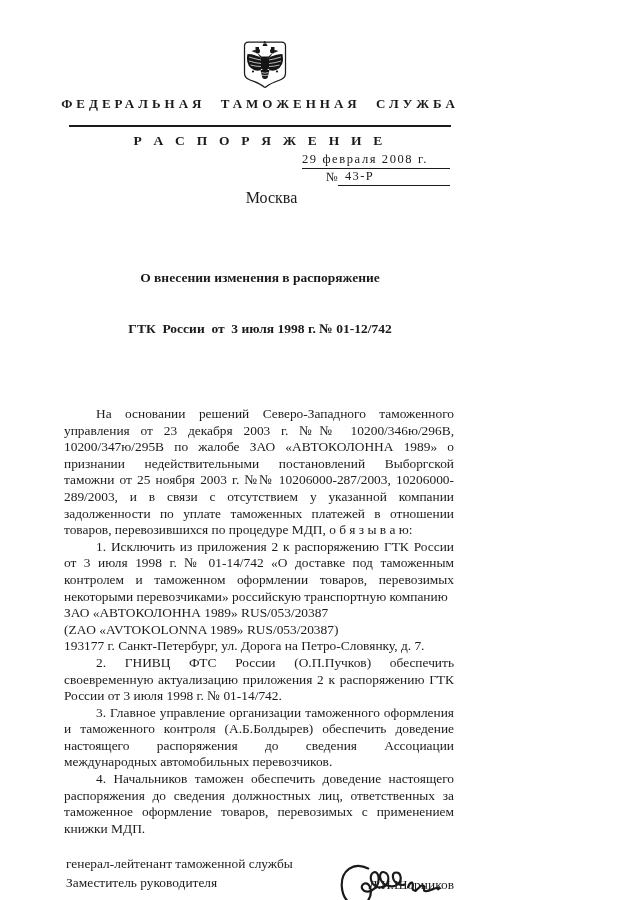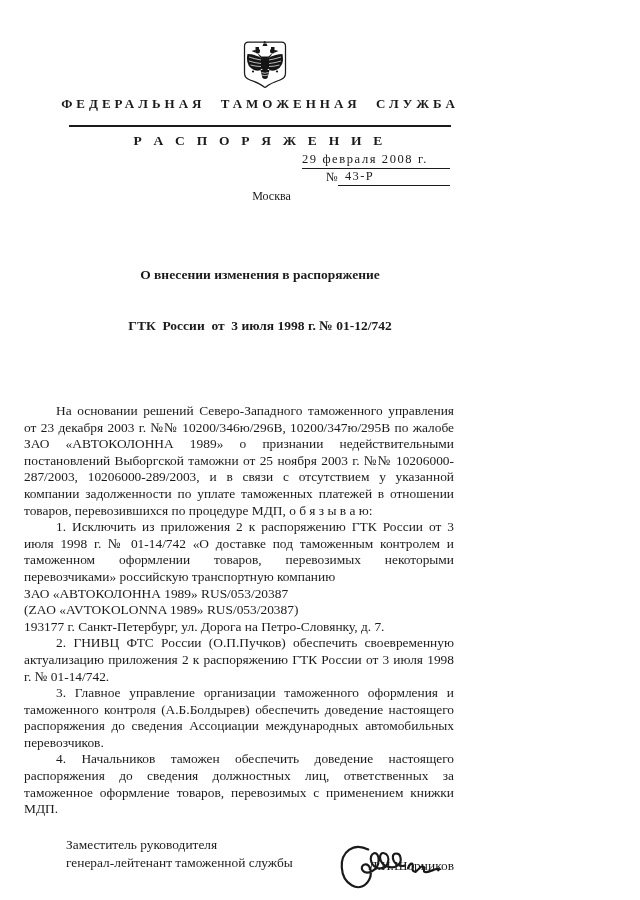--- a/index.html
+++ b/index.html
@@ -40,30 +40,30 @@
     letter-spacing:1.6px; padding-bottom:1px;
     white-space:nowrap;
   }
   .number-field { width:124px; display:flex; align-items:flex-end; }
   .num-sign { padding-bottom:1px; }
   .num-value {
     flex:1; border-bottom:1.5px solid #1b1b1b;
     padding:0 0 1px 7px; letter-spacing:1.4px;
   }
 
-  .city { margin-top:3px; text-align:center; font-size:12px;margin-left:23px; }
+  .city { margin-top:3px; text-align:center; font-size:16px;margin-left:23px; }
 
   .doc-title {
     margin-top:28px; text-align:center;
     font-weight:bold; font-size:13.5px; line-height:17px;
     white-space:pre-wrap;
   }
 
   .body-text {
-    margin:35px 66px 0 24px;
+    margin:35px 66px 0 64px;
     font-size:13.4px; line-height:16.6px;
     text-align:justify;
   }
   .body-text p { margin:0; }
   .body-text p.indent { text-indent:32px; }
   .body-text p.flush  { text-indent:0; text-align:left; }
 
   .sig-block {
     position:relative;
     margin:18px 66px 0 66px;
@@ -141,22 +141,22 @@
     <p class="indent">1. Исключить из приложения 2 к распоряжению ГТК России от 3 июля 1998 г. № 01-14/742 «О доставке под таможенным контролем и таможенном оформлении товаров, перевозимых некоторыми перевозчиками» российскую транспортную компанию</p>
     <p class="flush">ЗАО «АВТОКОЛОННА 1989» RUS/053/20387</p>
     <p class="flush">(ZAO «AVTOKOLONNA 1989» RUS/053/20387)</p>
     <p class="flush">193177 г. Санкт-Петербург, ул. Дорога на Петро-Словянку, д. 7.</p>
     <p class="indent">2. ГНИВЦ ФТС России (О.П.Пучков) обеспечить своевременную актуализацию приложения 2 к распоряжению ГТК России от 3 июля 1998 г. № 01-14/742.</p>
     <p class="indent">3. Главное управление организации таможенного оформления и таможенного контроля (А.Б.Болдырев) обеспечить доведение настоящего распоряжения до сведения Ассоциации международных автомобильных перевозчиков.</p>
     <p class="indent">4. Начальников таможен обеспечить доведение настоящего распоряжения до сведения должностных лиц, ответственных за таможенное оформление товаров, перевозимых с применением книжки МДП.</p>
   </div>
 
   <div class="sig-block">
+    <div>генерал-лейтенант таможенной службы</div>
     <div>Заместитель руководителя</div>
-    <div>генерал-лейтенант таможенной службы</div>
     <svg class="sig-script" width="112" height="52" viewBox="0 0 110 55" xmlns="http://www.w3.org/2000/svg">
       <g stroke="#1a1a1a" stroke-width="2.3" fill="none" stroke-linecap="round" stroke-linejoin="round">
         <path d="M32,10 C16,2 3,13 4,29 C5,47 22,56 31,45 C38,36 34,24 28,26 C22,28 26,38 36,33 C46,28 44,12 38,14 C32,16 34,30 45,30 C54,30 56,16 49,14 C43,12 42,24 52,28 C60,31 68,26 66,18 C65,13 58,13 58,18 C58,24 64,29 71,27"></path>
         <path d="M74,30 C76,24 80,23 79,29 C78,34 82,35 86,30 C89,26 92,28 91,32 C90,36 97,33 103,31 C106,30 108,31 106,32"></path>
       </g>
     </svg>
     <div class="sig-name">Л.И.Шорников</div>
   </div>
 
 

